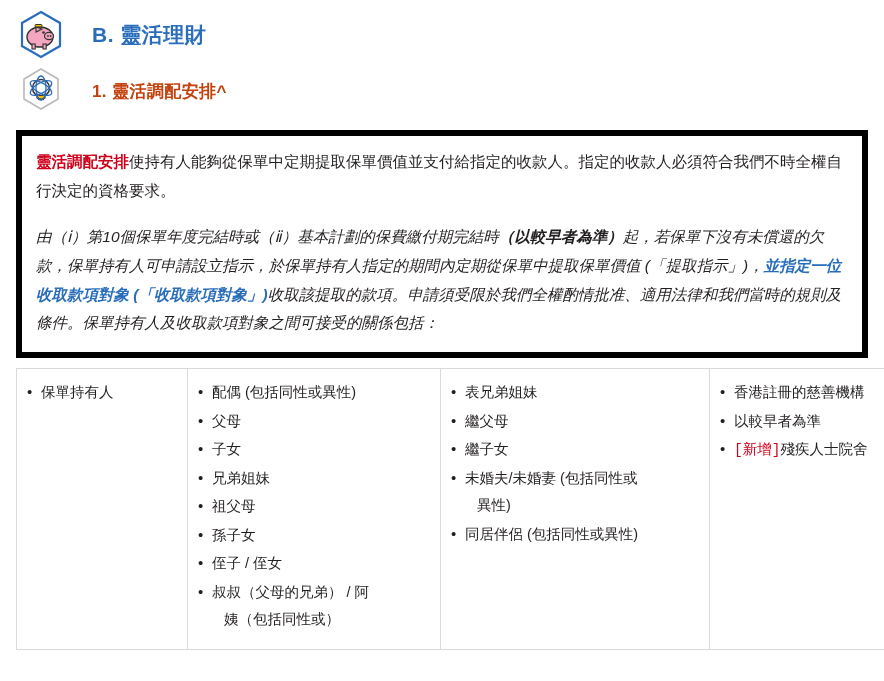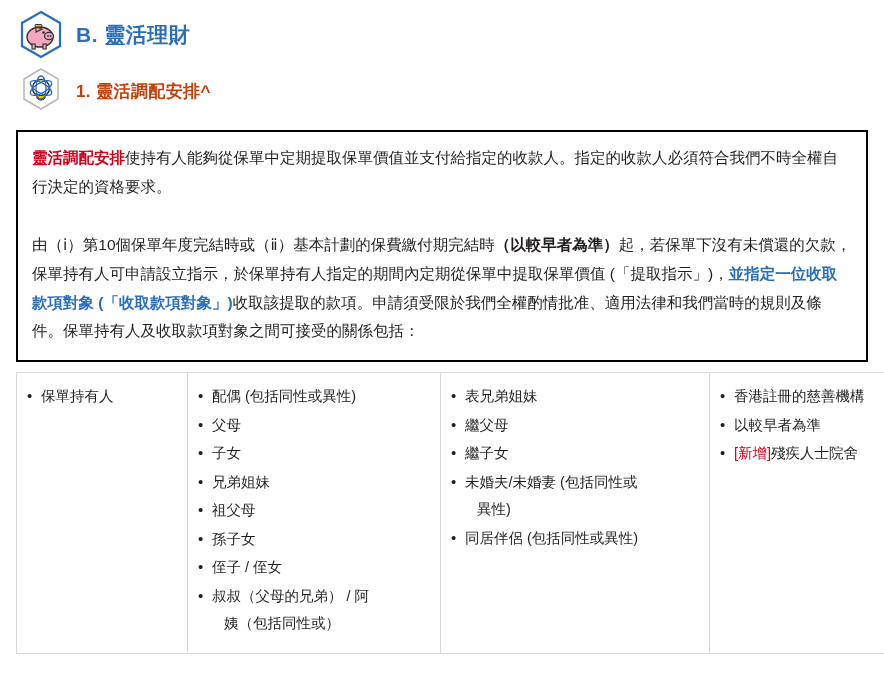--- a/index.html
+++ b/index.html
@@ -19,21 +19,21 @@
     width: 884px;
     height: 681px;
     box-sizing: border-box;
     padding: 8px 16px 0 16px;
   }
 
   
   .heading-row {
     display: flex;
     align-items: center;
-    gap: 10px;
+    gap: 26px;
   }
   .heading-row.h1 { margin-top: 2px; }
   .heading-row.h2 { margin-top: 6px; }
 
   .icon-badge {
     width: 50px;
     height: 50px;
     flex: 0 0 50px;
     position: relative;
   }
@@ -48,29 +48,29 @@
   .subheading-text {
     font-size: 17px;
     font-weight: bold;
     color: #c2410c;
     letter-spacing: 0.4px;
   }
 
   
   .callout {
     margin-top: 14px;
-    border: 2px solid #000000;
+    border: 6px solid #000000;
     box-sizing: border-box;
     padding: 12px 14px 14px 14px;
     font-size: 15.5px;
     line-height: 1.85;
     color: #231f20;
   }
   .callout p { margin: 0; }
-  .callout p + p { margin-top: 30px; }
+  .callout p + p { margin-top: 18px; font-style: italic; }
   .red-bold { color: #d0021b; font-weight: bold; }
   .blue-bold { color: #2a6ebb; font-weight: bold; }
   .bold { font-weight: bold; }
 
   
   .rel-table {
     margin-top: 10px;
     width: 836px;
     border-collapse: collapse;
     table-layout: fixed;
@@ -103,21 +103,21 @@
     position: absolute;
     left: 2px;
     top: -1px;
     font-size: 15px;
     color: #231f20;
   }
   .rel-list li .wrap-indent {
     display: block;
     padding-left: 12px;
   }
-  .tag-new { color: #d0021b; }
+  .tag-new { color: #d0021b; font-family: Liberation Mono, monospace; }
 </style>
 </head>
 <body>
 
 <div class="page">
 
   <div class="heading-row h1">
     <span class="icon-badge">
       <svg width="50" height="50" viewBox="0 0 50 50">
         <polygon points="25,2 44,13 44,36 25,47 6,36 6,13" fill="#ffffff" stroke="#2a6ebb" stroke-width="2.2"></polygon>

